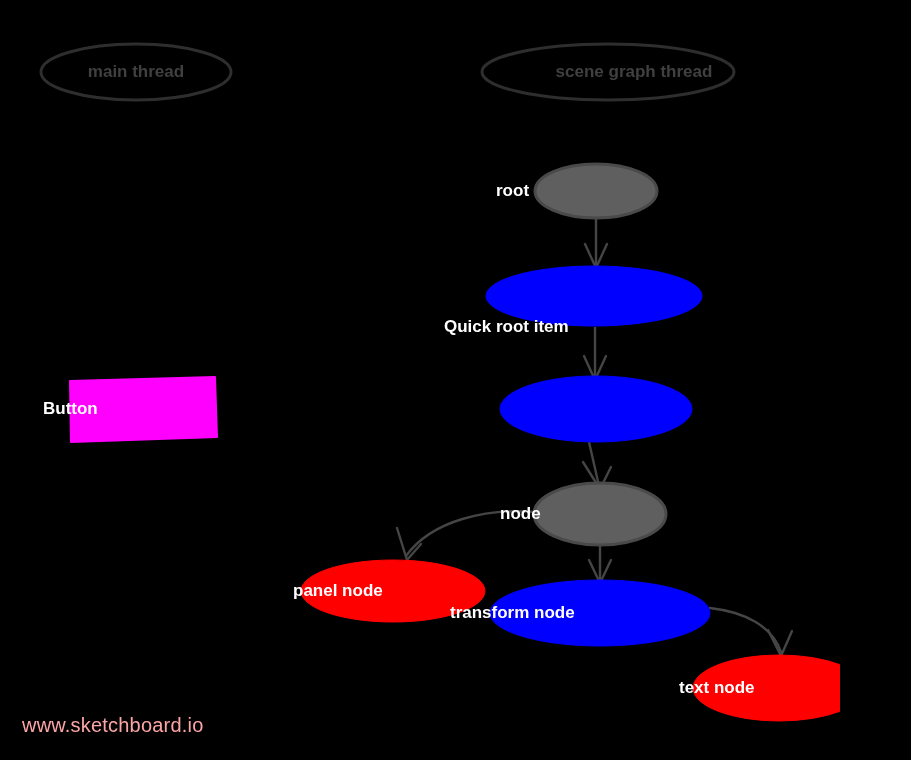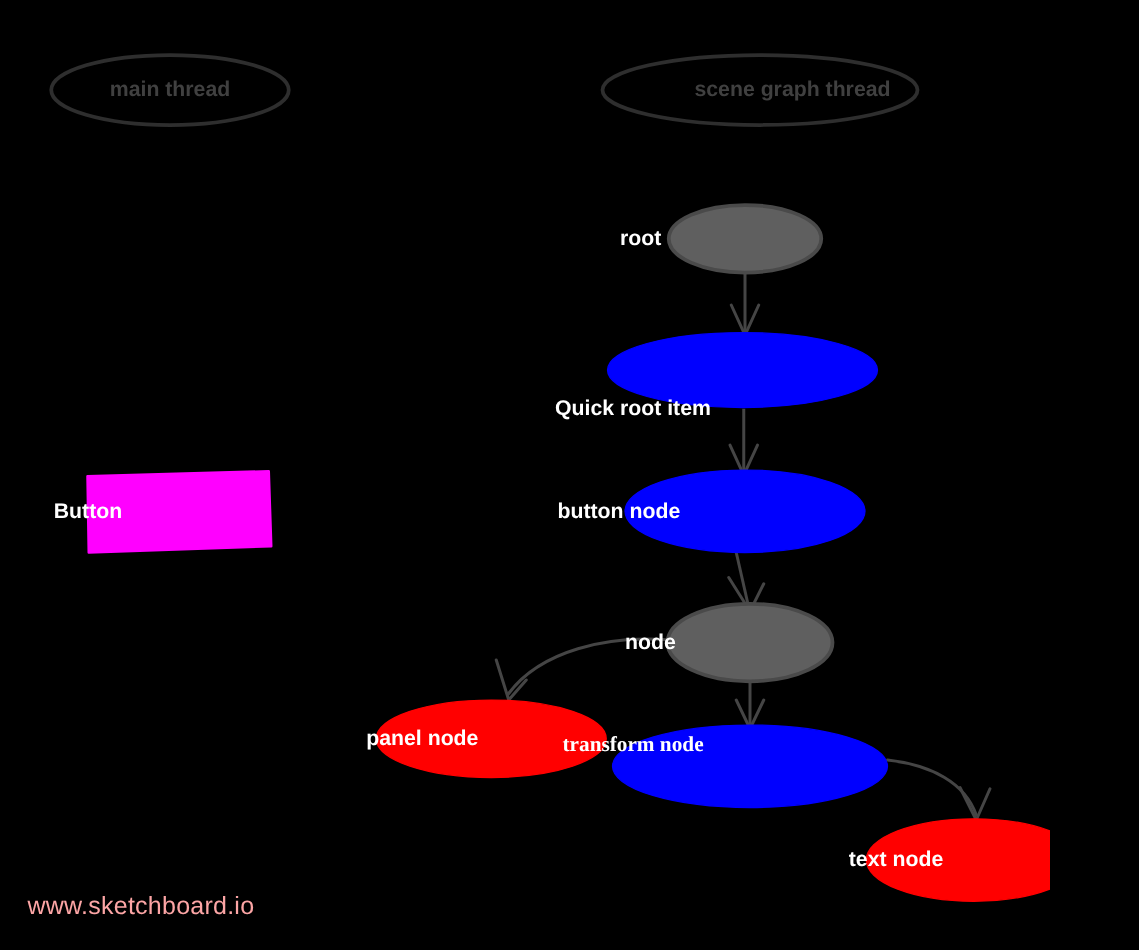--- a/index.html
+++ b/index.html
@@ -114,27 +114,26 @@
   </svg>
 
   <div class="thread-label" style="left:36px; top:62px; width:200px;">main thread</div>
 
   <div class="thread-label" style="left:504px; top:62px; width:260px;">scene graph thread</div>
 
   <div class="node-label" style="left:496px; top:181px; width:200px;">root</div>
 
   <div class="node-label" style="left:444px; top:286px; width:300px;margin-top:31px;">Quick root item</div>
 
-  <div class="node-label" style="left:446px; top:399px; width:300px;">button node</div>
 
   <div class="node-label" style="left:500px; top:504px; width:200px;">node</div>
 
   <div class="node-label" style="left:293px; top:581px; width:200px;">panel node</div>
 
-  <div class="node-label" style="left:450px; top:586px; width:300px;font-family:Liberation Serif, serif;">transform node</div>
+  <div class="node-label" style="left:450px; top:603px; width:300px;">transform node</div>
 
   <div class="node-label" style="left:679px; top:678px; width:200px;">text node</div>
 
   <div class="node-label" style="left:43px; top:399px; width:200px;">Button</div>
 
   <div class="watermark">www.sketchboard.io</div>
 
 </div>
 
 </body></html>

